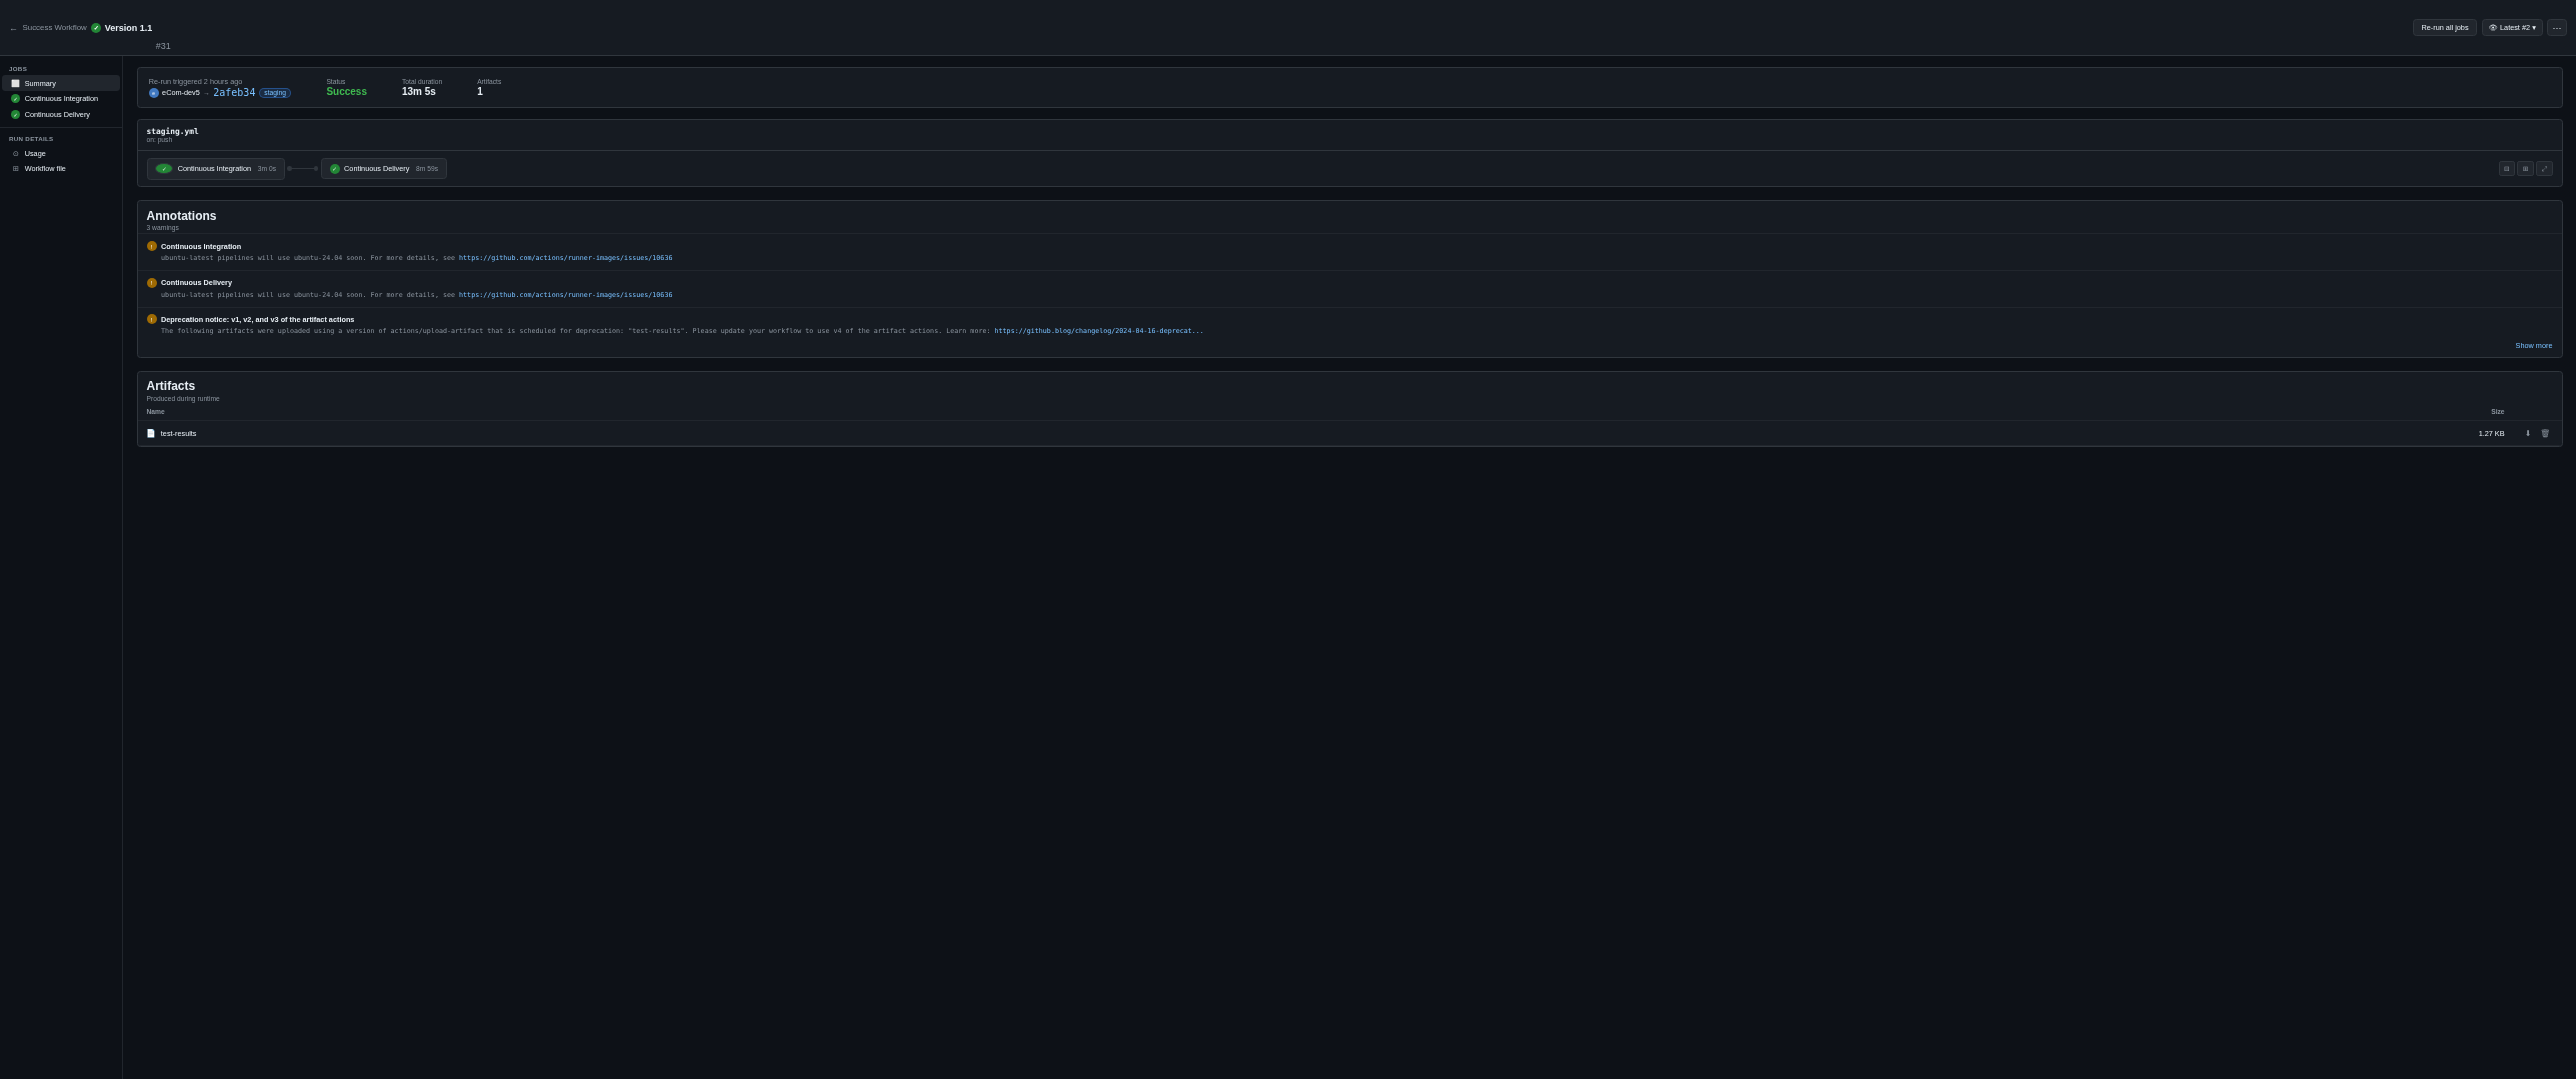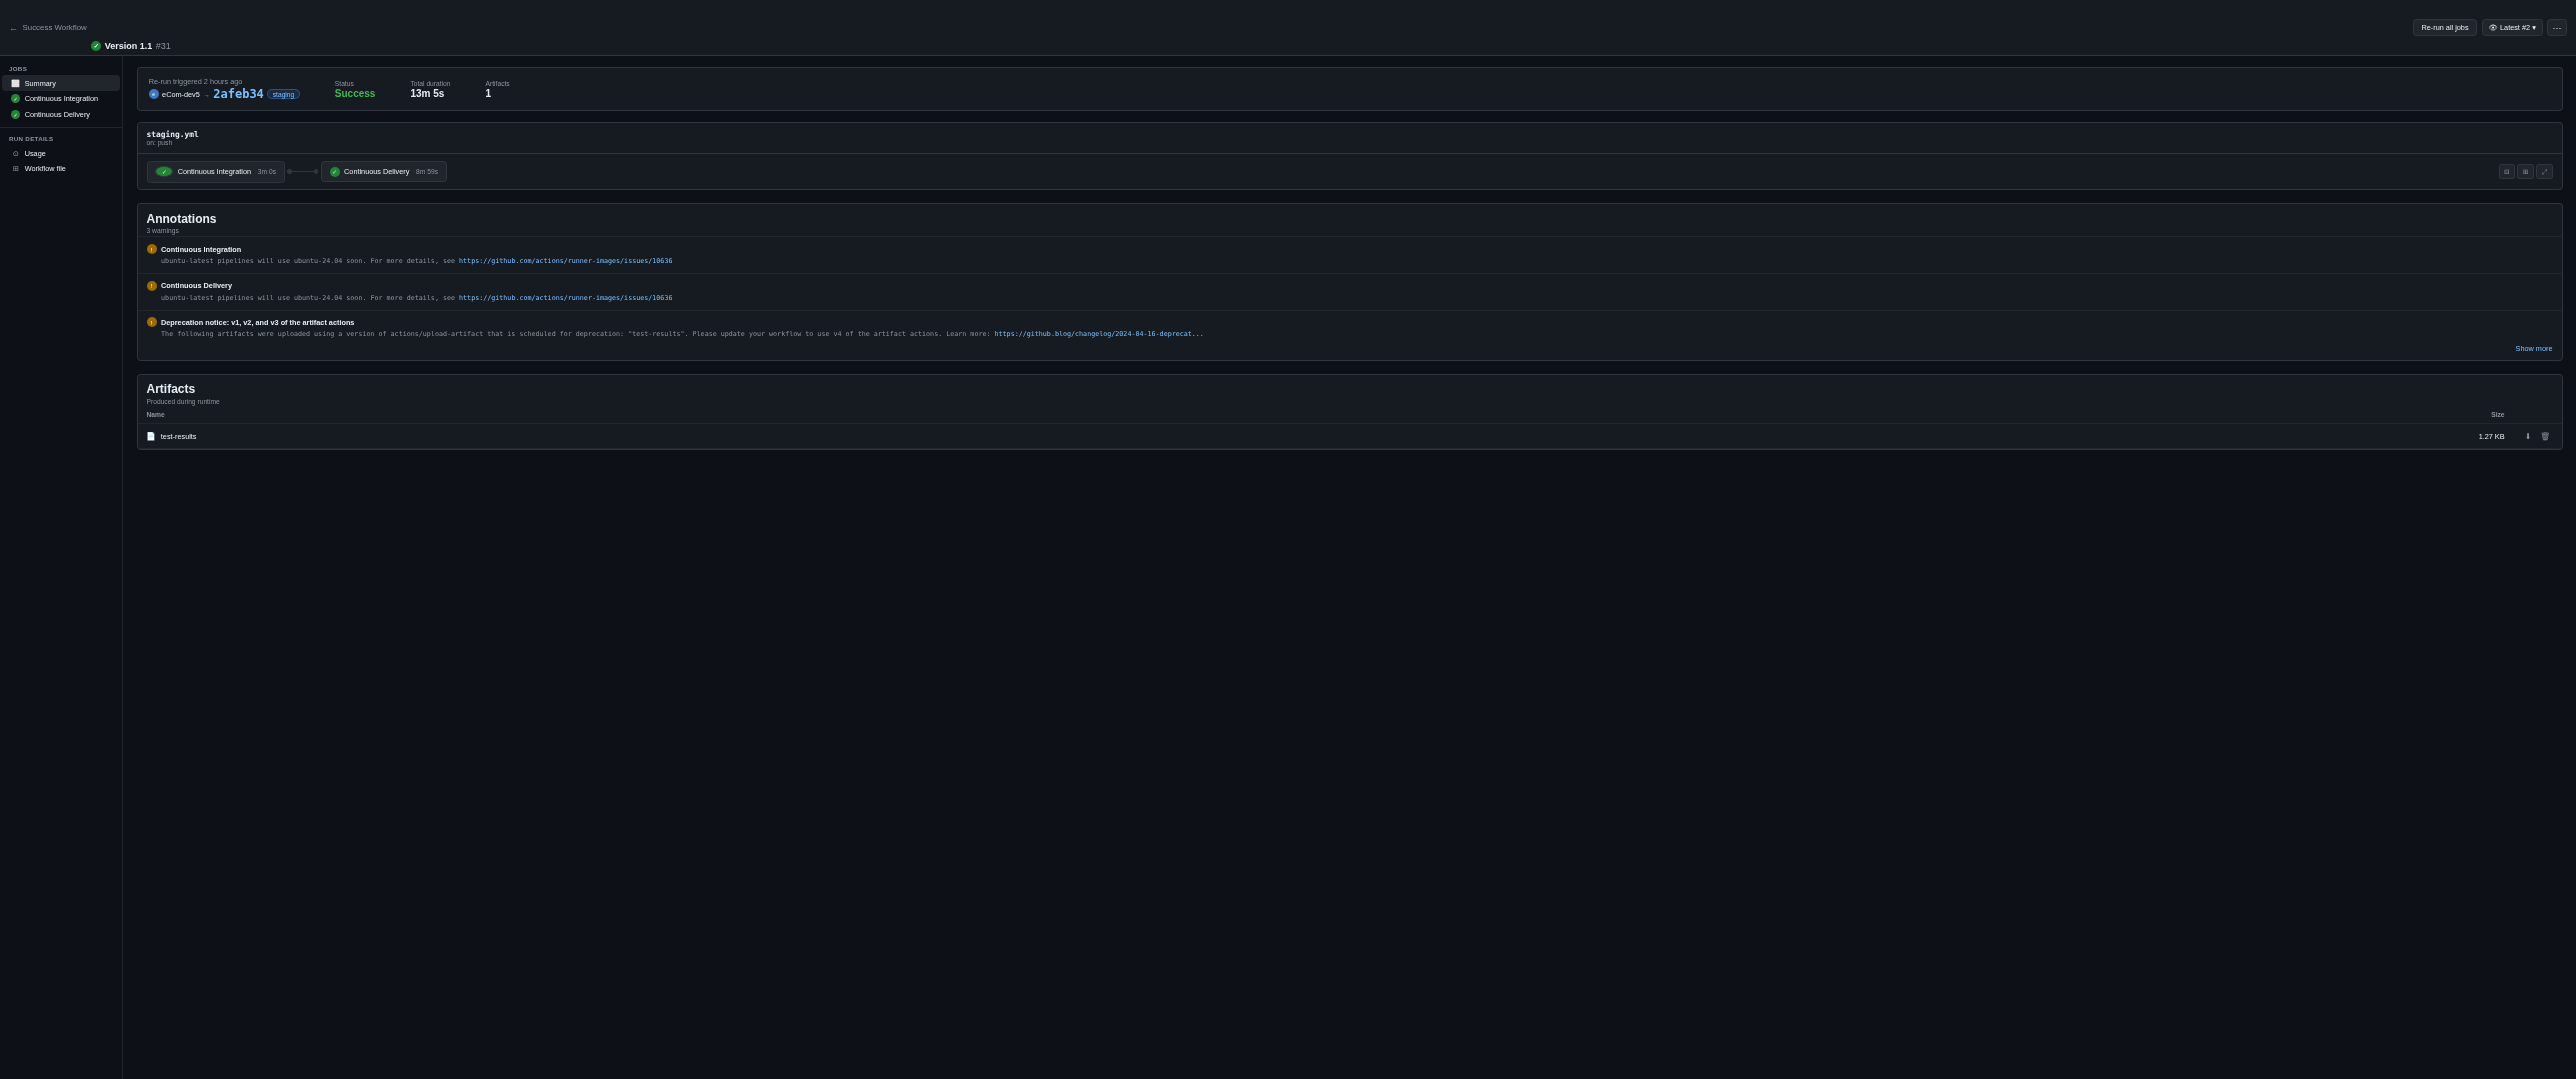--- a/index.html
+++ b/index.html
@@ -32,21 +32,21 @@
       color: #8b949e;
       font-size: 9px;
       cursor: pointer;
     }
     .workflow-name {
       color: #8b949e;
       font-size: 7.9px;
     }
     .run-title {
       display: flex;
-      align-items: flex-end;
+      align-items: center;
       gap: 3.4px;
       font-size: 9px;
       font-weight: 600;
       color: #e6edf3;
     }
     .success-check {
       width: 10px;
       height: 10px;
       background: #238636;
       border-radius: 50%;
@@ -214,22 +214,21 @@
       border-radius: 50%;
       display: flex;
       align-items: center;
       justify-content: center;
       font-size: 5px;
       color: white;
     }
     .commit-hash {
       font-family: monospace;
       color: #79c0ff;
-      font-size: 12px;
-      font-weight: bold;
+      font-size: 10px;
     }
     .branch-badge {
       background: rgba(56, 139, 253, 0.15);
       color: #79c0ff;
       border: 0.6px solid rgba(56, 139, 253, 0.4);
       border-radius: 11.2px;
       padding: 0.6px 4.5px;
       font-size: 6.7px;
     }
     .workflow-file-header {

